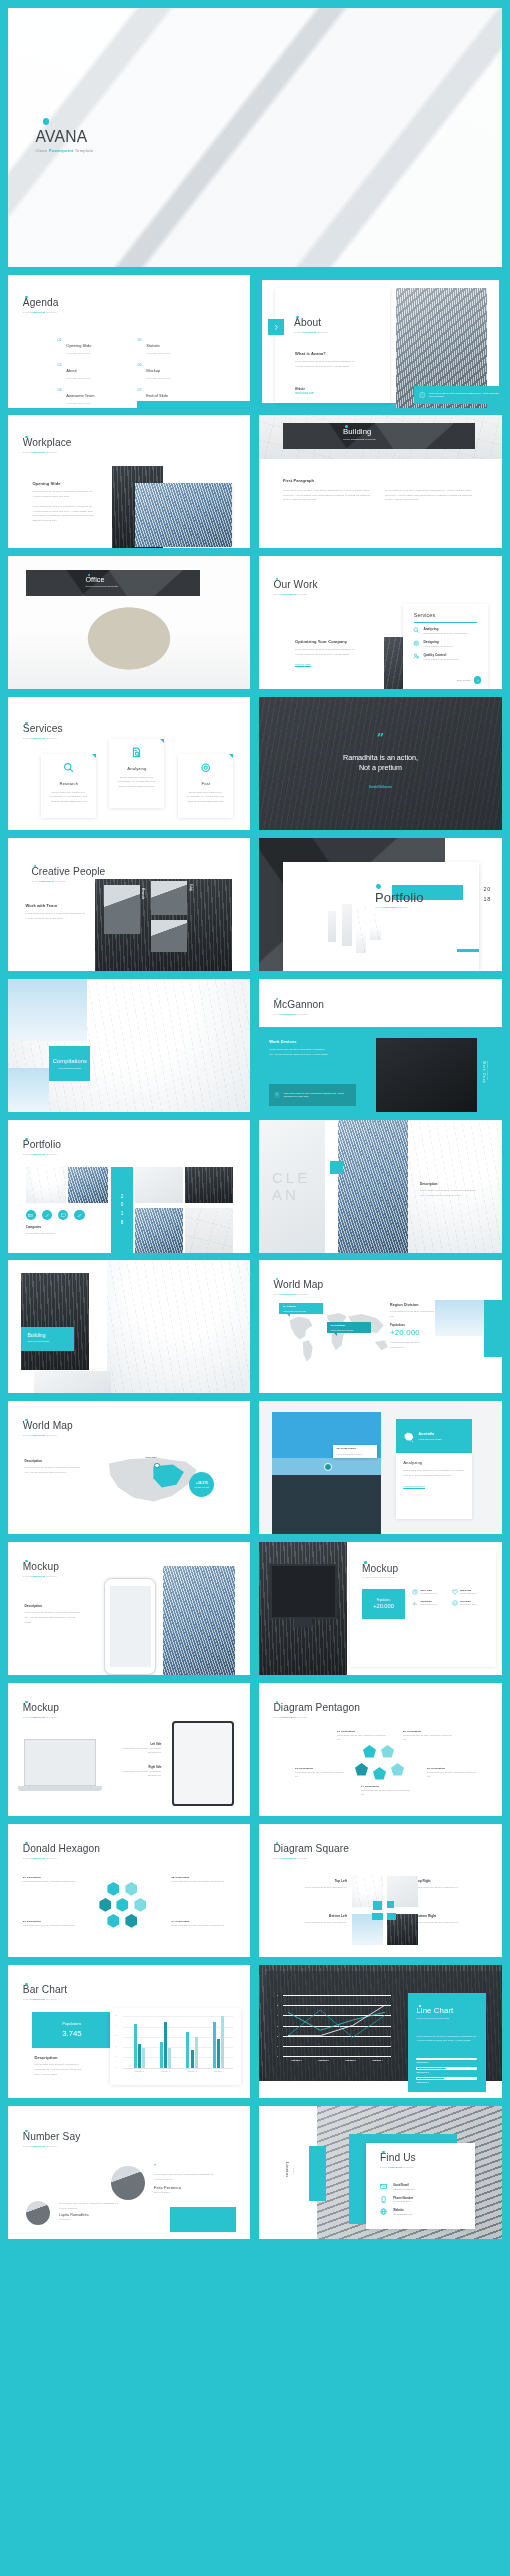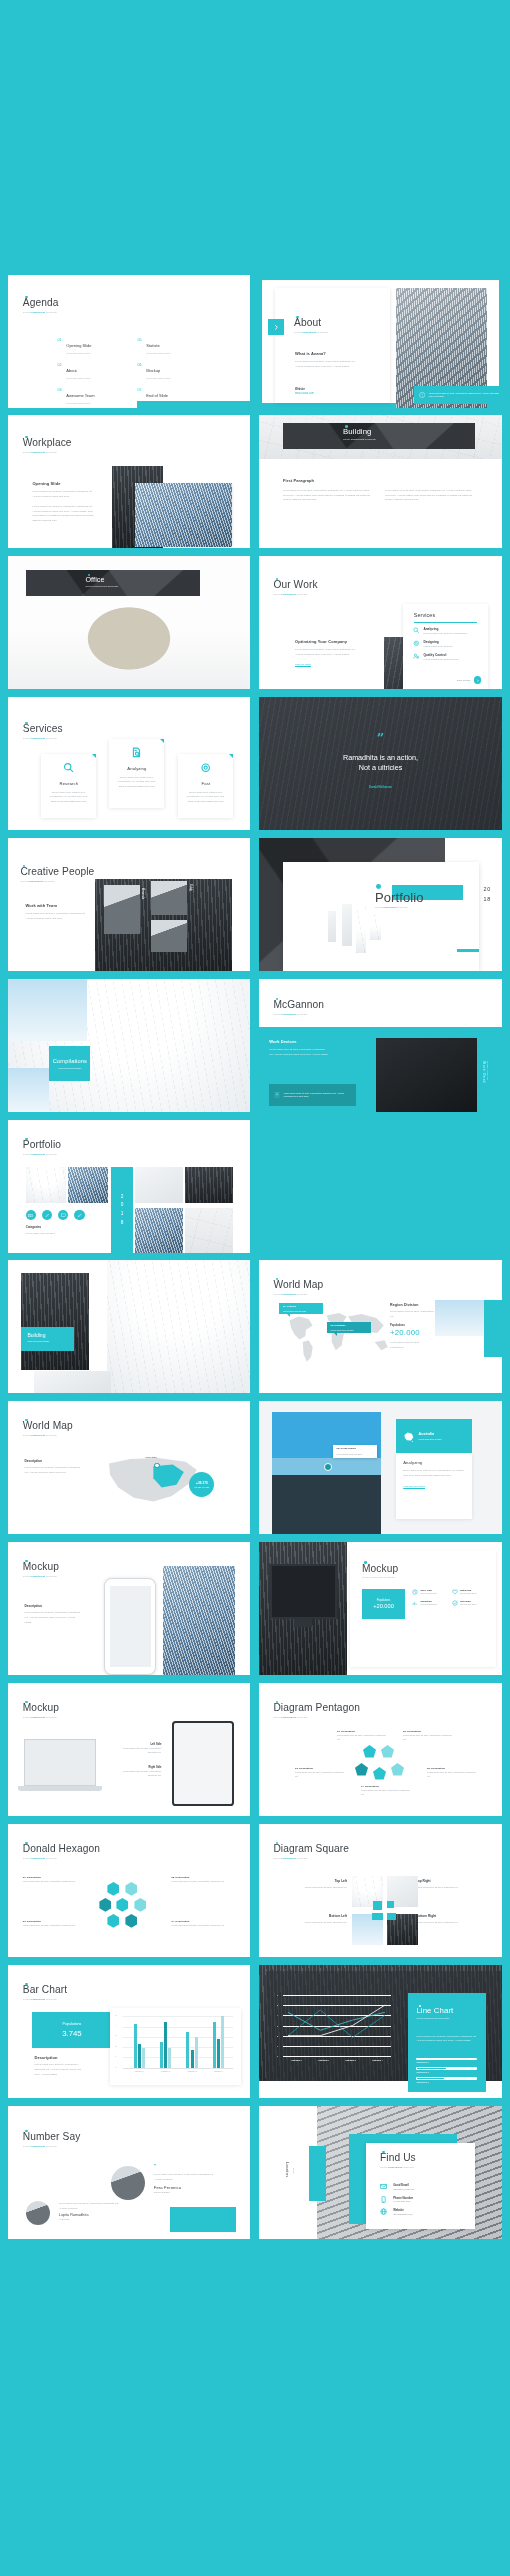--- a/index.html
+++ b/index.html
@@ -183,20 +183,29 @@
     color: #fff; font-size: 18.6px; letter-spacing: 0.3px; font-weight: 400;
   }
   .avana-title { font-size: 15.6px; color: #3f4449; letter-spacing: 0.3px; font-weight: 400; }
   .clean-big { font-size: 15px; letter-spacing: 3px; color: #d2d6d9; font-weight: 400; line-height: 1.15; }
 </style>
 </head>
 <body>
 
 <div id="page">
 
+  <div class="slide photo ph-lobby" style="left:8.4px; top:7.8px; width:494px; height:259px;">
+    <div class="hd" style="left:27px; top:120px;">
+      <span class="dot" style="top:-9.6px;left:7.2px;width:6.6px;height:6.6px;"></span>
+      <div class="avana-title">AVANA</div>
+      <div style="font-size:4.2px;letter-spacing:0.2px;color:#8e969c;margin-top:2.4px;">
+        <span>Clean </span><b class="tealtxt">Powerpoint</b><span> Template</span>
+      </div>
+    </div>
+  </div>
 
   <div class="slide" style="left:8.4px; top:275px; width:242px; height:133px;">
     <div class="hd" style="left:14.4px; top:23px;">
       <span class="dot" style="left:2.4px;"></span>
       <div class="title">Agenda</div>
       <div class="sub">
         <span>Clean </span><b>Powerpoint</b><span> Template</span>
       </div>
     </div>
 
@@ -433,27 +442,27 @@
         <div class="p" style="margin-top:3.6px;text-align:center;line-height:2;">Donec quam felis, ultricies nec, pellentesque eu, pretium quis, sem. Nulla consequat massa quis enim.</div>
       </div>
     </div>
   </div>
 
   <div class="slide photo ph-desk" style="left:259px; top:697px; width:243px; height:133px;">
     <div style="position:absolute;inset:0;background:rgba(45,50,55,.55);"></div>
     <div style="position:absolute;left:0;right:0;top:37px;text-align:center;">
       <div class="quote-mark">”</div>
       <div style="color:#fff;font-size:7.2px;line-height:1.38;margin-top:9.6px;">Ramadhita is an action,</div>
-      <div style="color:#fff;font-size:7.2px;line-height:1.38;">Not a ultricies</div>
+      <div style="color:#fff;font-size:7.2px;line-height:1.38;">Not a pretium</div>
       <div style="color:#28c3ce;font-size:2.6px;margin-top:13px;font-weight:700;">Donald McGannon</div>
     </div>
   </div>
 
   <div class="slide" style="left:8.4px; top:838px; width:242px; height:133px;">
-    <div class="hd" style="left:12px; top:29px;">
+    <div class="hd" style="left:23px; top:29px;">
       <span class="dot" style="left:2.4px;"></span>
       <div class="title">Creative People</div>
       <div class="sub">
         <span>Clean </span><b>Powerpoint</b><span> Template</span>
       </div>
     </div>
     <div style="position:absolute;left:17px;top:65px;width:63px;">
       <div class="h3">Work with Team</div>
       <div class="p" style="margin-top:3px;">Lorem ipsum dolor sit amet, consectetuer adipiscing elit. Aenean commodo ligula eget dolor.</div>
     </div>
@@ -578,20 +587,34 @@
             </svg>
         </span>
       </div>
       <div class="h4" style="margin-top:4.8px;font-size:3px;">Categories</div>
       <div class="p" style="margin-top:1.8px;width:60px;">Lorem ipsum dolor sit amet.</div>
     </div>
     <div class="photo ph-glassbldg" style="position:absolute;left:127px;top:88px;width:48px;height:46px;"></div>
     <div class="photo ph-marble" style="position:absolute;left:177px;top:88px;width:48px;height:46px;"></div>
   </div>
 
+  <div class="slide" style="left:259px; top:1120px; width:243px; height:133px;">
+    <div class="photo ph-light" style="position:absolute;left:0;top:0;width:66px;height:133px;"></div>
+    <div class="clean-big" style="position:absolute;left:13px;top:49px;">
+      <div>CLE</div>
+      <div>AN</div>
+    </div>
+    <div class="photo ph-glassbldg" style="position:absolute;left:79px;top:0;width:70px;height:133px;"></div>
+    <div class="teal" style="position:absolute;left:71px;top:41px;width:13px;height:13px;"></div>
+    <div class="photo ph-white-arch" style="position:absolute;left:149px;top:0;width:95px;height:133px;"></div>
+    <div style="position:absolute;left:161px;top:62px;width:60px;">
+      <div class="h4">Description</div>
+      <div class="p" style="margin-top:2.4px;">Lorem ipsum dolor sit amet, consectetuer adipiscing elit. Aenean commodo ligula eget dolor.</div>
+    </div>
+  </div>
 
   <div class="slide" style="left:8.4px; top:1260px; width:242px; height:133px;">
     <div class="photo ph-white-arch" style="position:absolute;left:99px;top:0;width:143px;height:133px;"></div>
     <div class="photo ph-city" style="position:absolute;left:13px;top:13px;width:68px;height:97px;"></div>
     <div class="teal" style="position:absolute;left:13px;top:67px;width:53px;height:24px;padding:5.4px 0 0 6px;">
       <div style="color:#fff;font-size:5.1px;">Building</div>
       <div style="color:rgba(255,255,255,.9);font-size:1.8px;margin-top:1.8px;">Clean Powerpoint Template</div>
     </div>
     <div class="photo ph-light" style="position:absolute;left:26px;top:111px;width:77px;height:21.6px;"></div>
   </div>

